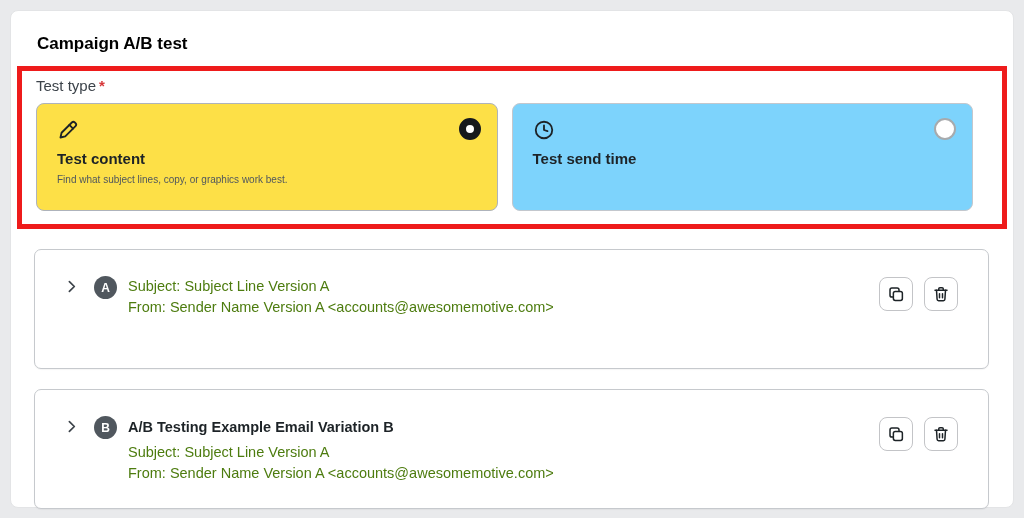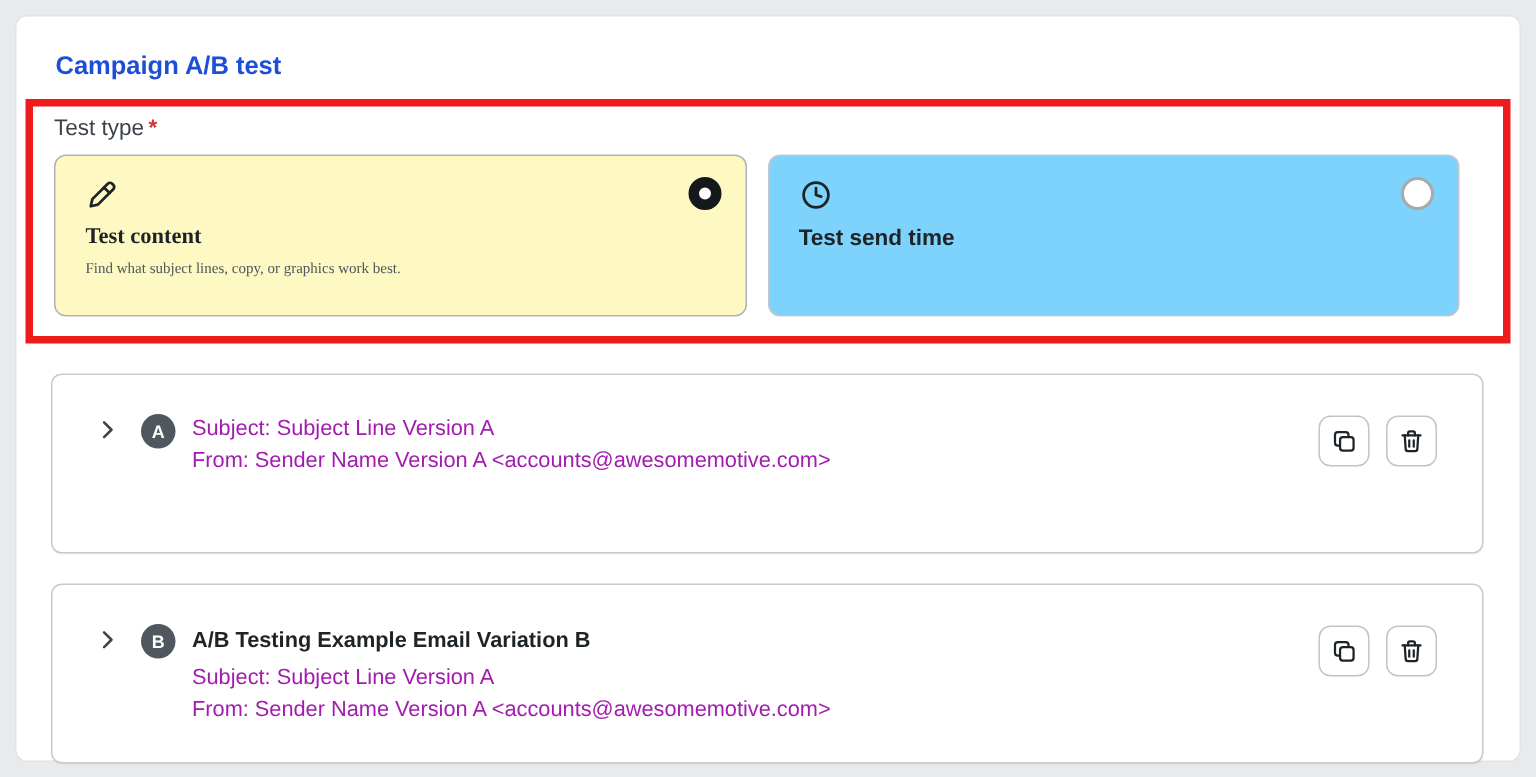--- a/index.html
+++ b/index.html
@@ -13,21 +13,21 @@
   .panel {
     position: absolute;
     left: 10px; top: 10px; right: 10px; bottom: 10px;
     background: #ffffff;
     border: 1px solid #e3e4e6;
     border-radius: 8px;
   }
   .page-title {
     font-size: 17px;
     font-weight: 700;
-    color: #1d4ed8;
+    color: #000000;
     margin: 23px 26px 12px 26px;
   }
   
   .highlight-box {
     margin: 0 6px;
     border: 5px solid #ee1b1b;
     padding: 6px 29px 13px 14px;
   }
   .field-label {
     font-size: 15px;
@@ -41,23 +41,22 @@
     flex: 1 1 0;
     position: relative;
     border: 1px solid #c3c7cd;
     border-radius: 8px;
     background: #7dd3fc;
     padding: 15px 16px 16px 20px;
     height: 108px;
     cursor: pointer;
   }
   .option-card.selected {
-    background: #fef9c3;
+    background: #fde047;
     border-color: #aeb3bb;
-    font-family: Liberation Serif, serif;
   }
   .option-icon { color: #1d2327; display: block; margin-bottom: 9px; }
   .option-title { font-size: 15px; font-weight: 700; color: #1d2327; margin-bottom: 7px; }
   .option-desc { font-size: 10px; color: #50575e; }
   .radio {
     position: absolute;
     top: 14px; right: 16px;
     width: 22px; height: 22px;
     border-radius: 50%;
     background: #ffffff;
@@ -88,21 +87,21 @@
     width: 23px; height: 23px;
     border-radius: 50%;
     background: #50575e;
     color: #ffffff;
     font-size: 12px; font-weight: 700;
     display: flex; align-items: center; justify-content: center;
     margin: 0 11px 0 0;
   }
   .var-text { flex: 1 1 auto; min-width: 0; }
   .var-title { font-size: 14.5px; font-weight: 700; color: #1d2327; margin: 3px 0 7px 0; }
-  .var-meta { font-size: 14.5px; color: #a21caf; line-height: 21px; }
+  .var-meta { font-size: 14.5px; color: #4d7c0f; line-height: 21px; }
   .var-actions { display: flex; gap: 11px; margin-top: 1px; }
   .icon-btn {
     width: 34px; height: 34px;
     border: 1px solid #c3c4c7;
     border-radius: 8px;
     background: #ffffff;
     color: #1d2327;
     display: flex; align-items: center; justify-content: center;
     cursor: pointer;
     padding: 0;

